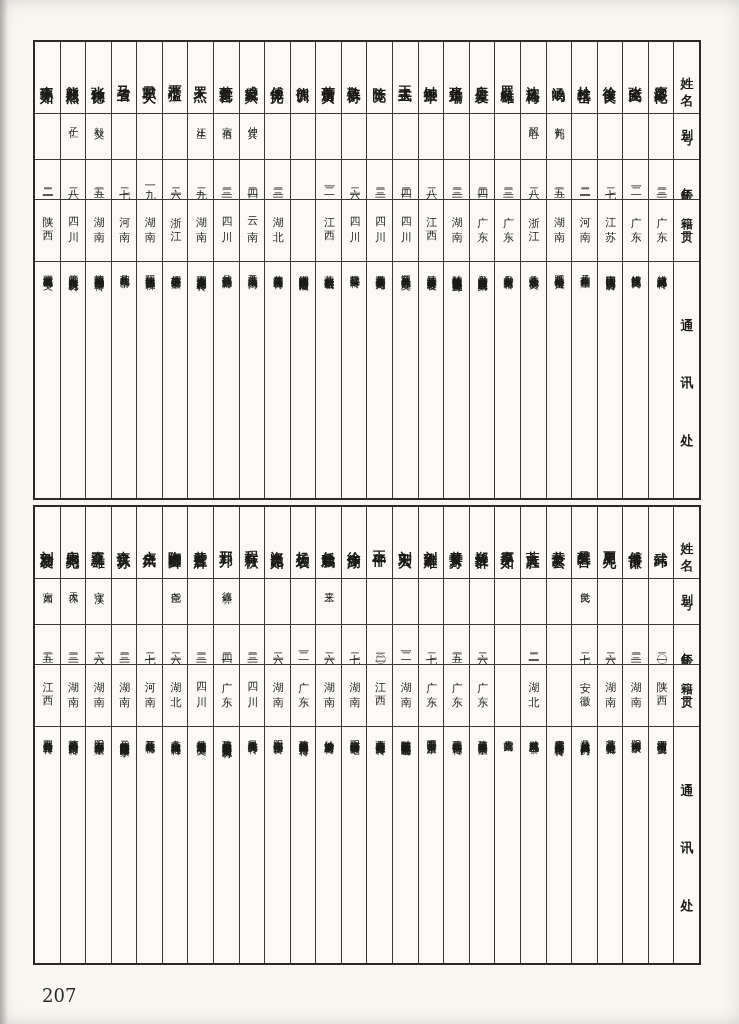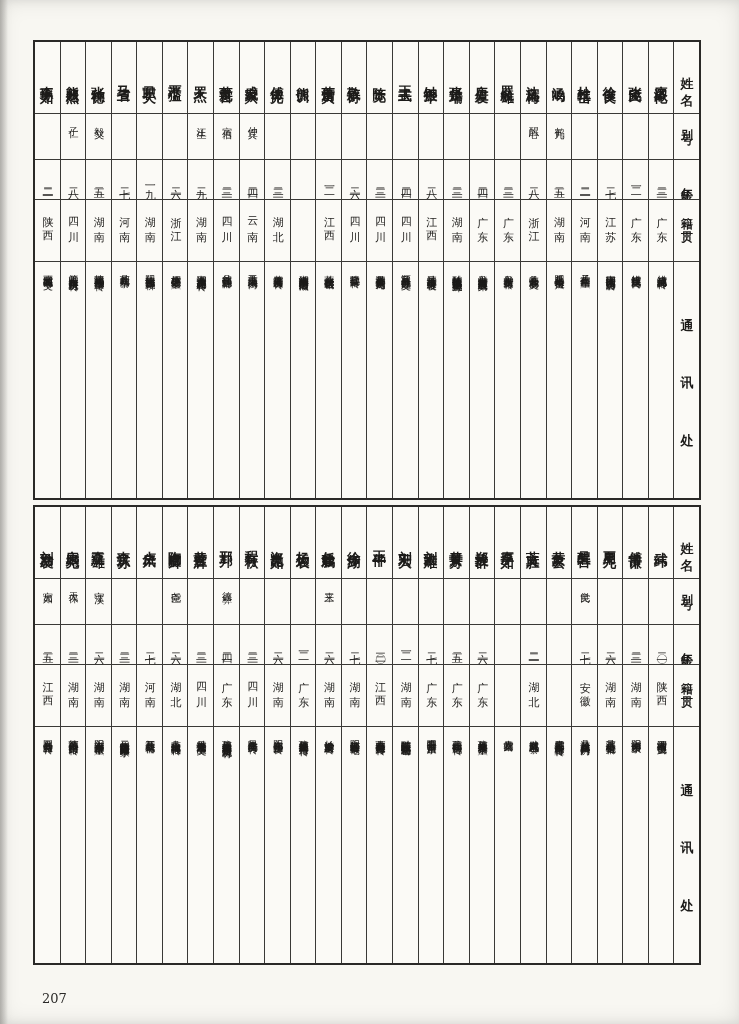--- a/index.html
+++ b/index.html
@@ -53,21 +53,21 @@
   .cell.address .vtext{font-size:10px;letter-spacing:0.5px;}
   
   .header-col .vtext{font-weight:bold;}
   .header-col .cell.name   .vtext{font-size:13px;letter-spacing:16px;padding-top:10px;}
   .header-col .cell.alias  .vtext{font-size:12px;letter-spacing:6px;}
   .header-col .cell.age    .vtext{font-size:12px;letter-spacing:3px;}
   .header-col .cell.native .vtext{font-size:12px;letter-spacing:14px;}
   .header-col .cell.address .vtext{font-size:13px;letter-spacing:58px;padding-top:40px;}
   .page-number{
     position:absolute;left:42px;bottom:18px;
-    font-size:13px;color:#2b2a28;
+    font-size:18px;color:#2b2a28;
     font-family:"DejaVu Serif", serif;
   }
 </style>
 </head>
 <body>
 
 <div class="page">
   <div class="scan-edge"></div>
 
   <div class="tables-wrap">

